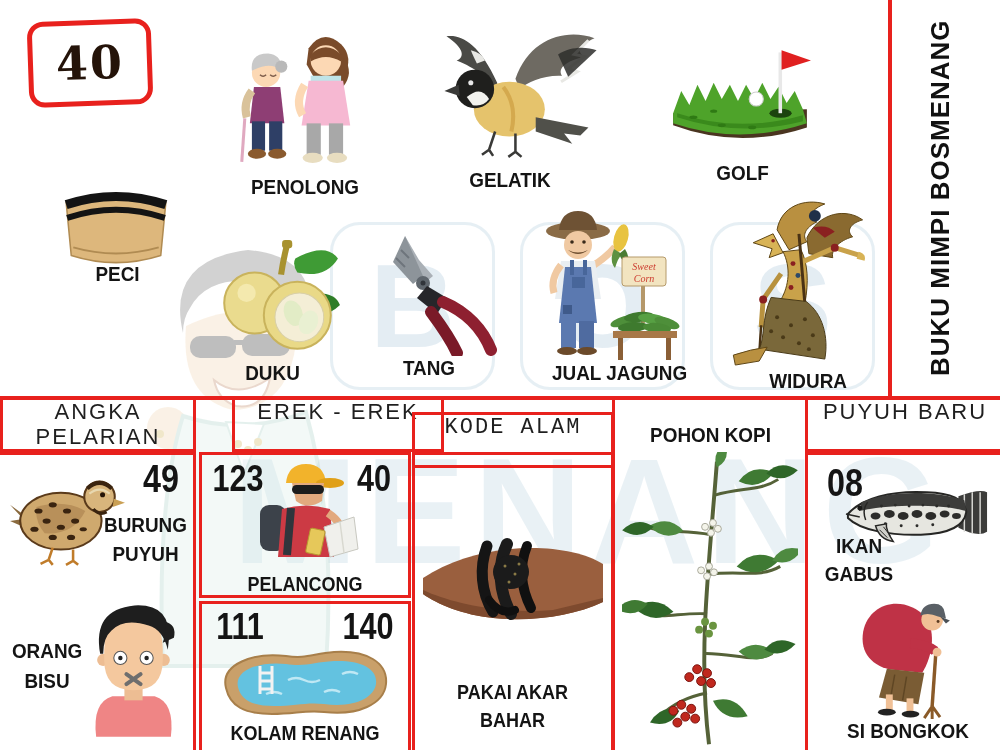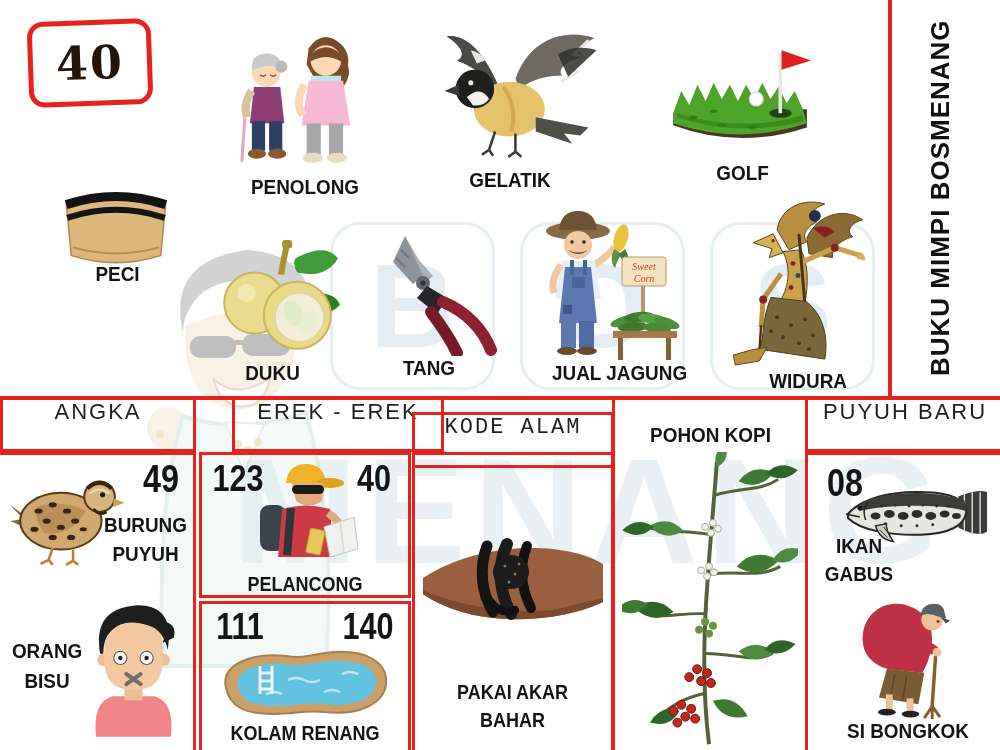--- a/index.html
+++ b/index.html
@@ -221,20 +221,21 @@
       <circle cx="88" cy="146" r="2" fill="#4a3a18"></circle>
       <circle cx="102" cy="138" r="2" fill="#4a3a18"></circle>
     <circle cx="60" cy="134" r="2" fill="#4a3a18"></circle>
       <circle cx="98" cy="152" r="2" fill="#4a3a18"></circle>
     <path d="M56,150 L48,164 L24,168 L22,158 Q40,152 56,150 Z" fill="#b99040" stroke="#5f4716"></path>
   </svg>
   <div class="abs lbl" style="left:765px;top:370px;width:85px;font-size:21px;z-index:2;">WIDURA</div>
 
   <div class="abs rbox hdrbox" style="left:0;top:396px;width:196px;height:56px;z-index:1;">
     <div class="hdr">ANGKA</div>
+    <div class="hdr">PELARIAN</div>
   </div>
   <div class="abs" style="left:0;top:452px;width:196px;height:298px;border-top:3px solid #e8211d;border-right:3px solid #e8211d;box-sizing:border-box;z-index:1;"></div>
 
   <div class="abs rbox hdrbox" style="left:199px;top:396px;width:212px;height:56px;z-index:1;margin-left:33px;">
     <div class="hdr">EREK - EREK</div>
   </div>
   <div class="abs rbox" style="left:199px;top:452px;width:212px;height:146px;z-index:1;"></div>
   <div class="abs" style="left:199px;top:601px;width:212px;height:149px;border:3px solid #e8211d;border-bottom:none;box-sizing:border-box;z-index:1;"></div>
 
   <div class="abs rbox hdrbox" style="left:412px;top:412px;width:202px;height:56px;z-index:1;font-family:Liberation Mono, monospace;">

